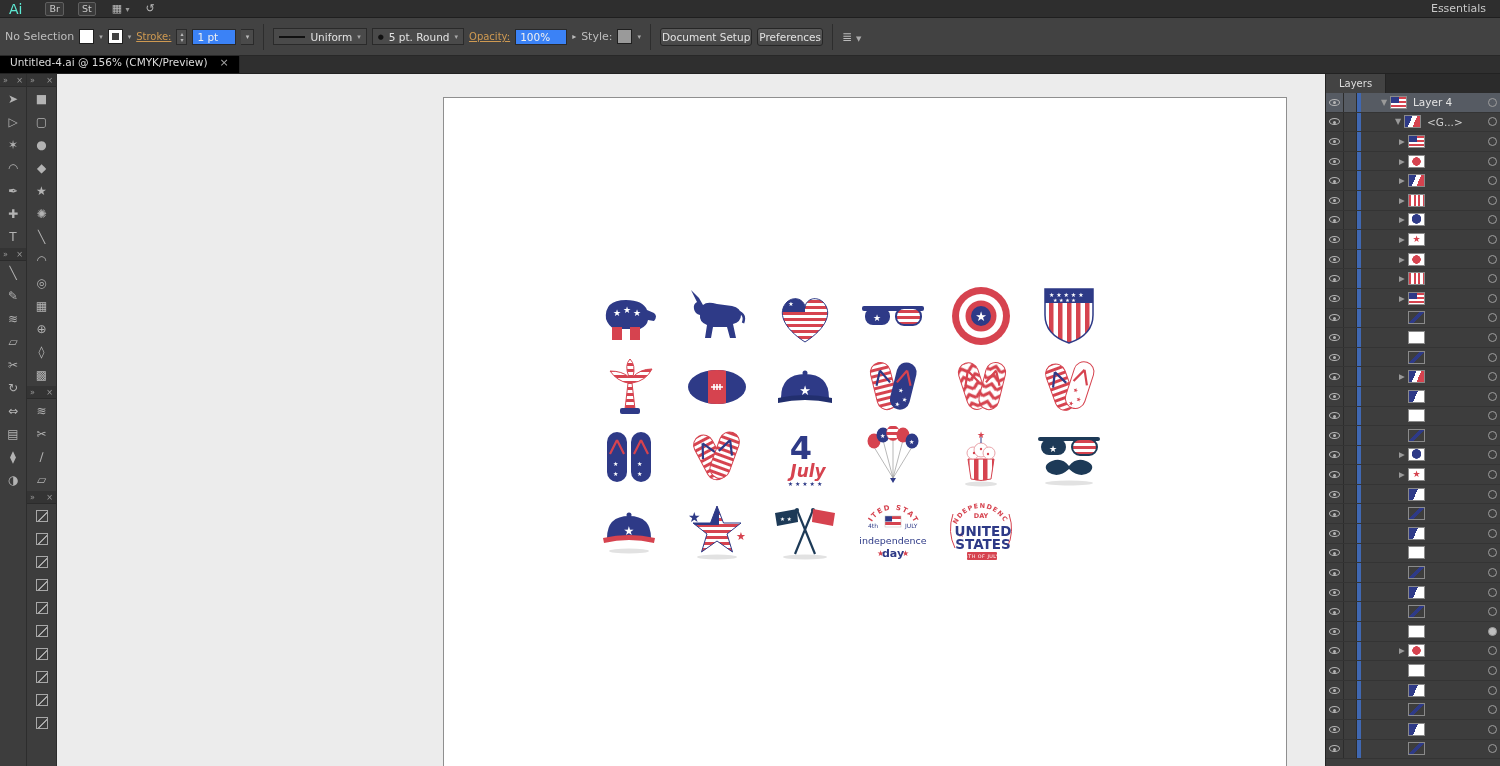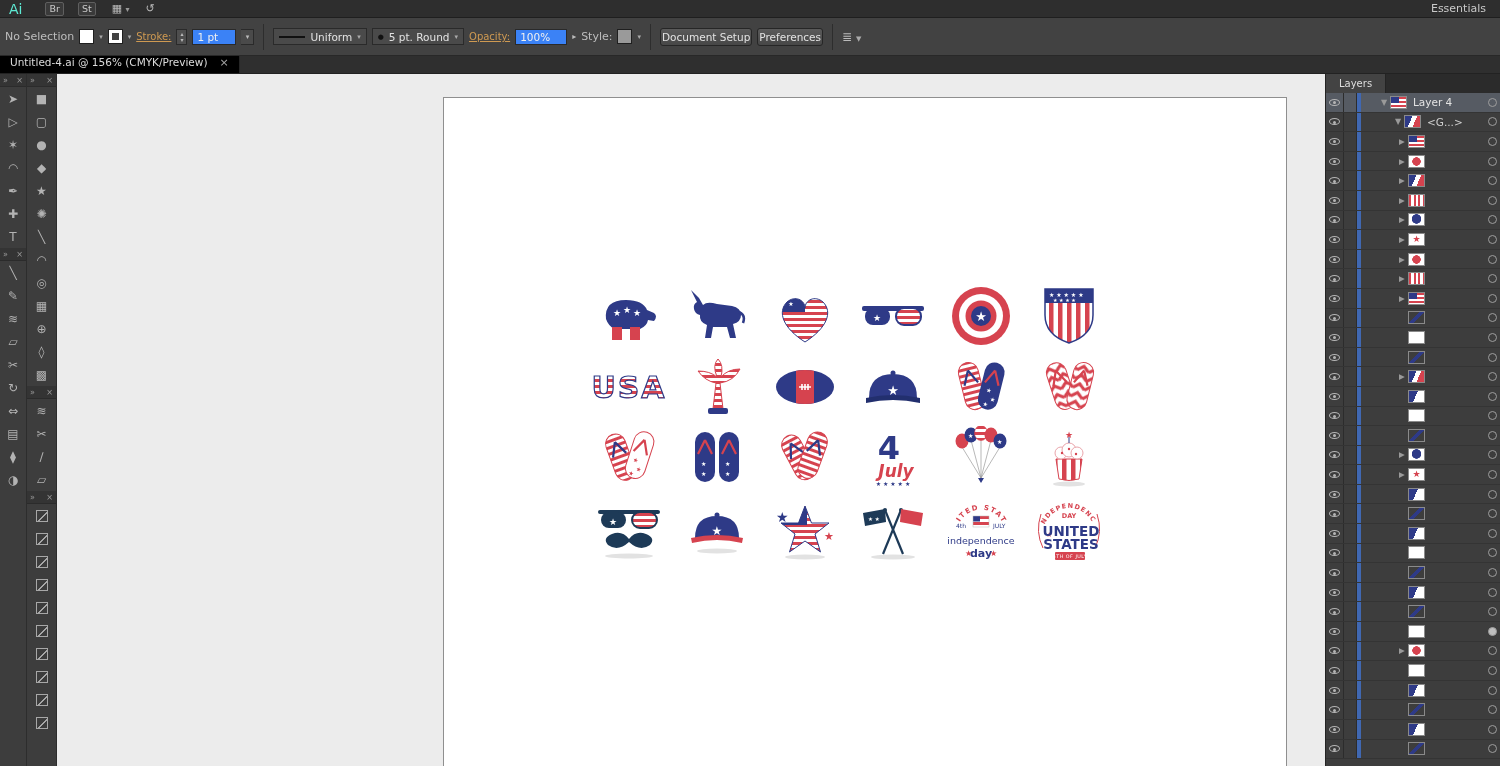--- a/index.html
+++ b/index.html
@@ -332,25 +332,20 @@
               <g clip-path="url(#cpShield)">
                 <rect width="58" height="62" fill="url(#pSV)"></rect>
                 <rect x="5" y="4" width="48" height="14" fill="#2e3a87"></rect>
                 <text x="9" y="12" font-size="6" fill="#fff">★ ★ ★ ★ ★</text>
                 <text x="13" y="17" font-size="5" fill="#fff">★ ★ ★ ★</text>
               </g>
               <path d="M5 4 H53 V30 Q53 50 29 58 Q5 50 5 30Z" fill="none" stroke="#2e3a87" stroke-width="1.5"></path>
             </svg>
           </div>
 
-          <div class="cell">
-            <svg width="84" height="40" viewBox="0 0 84 40">
-              <text x="42" y="31" text-anchor="middle" font-size="30" font-weight="bold" letter-spacing="2" fill="url(#pSH6)" stroke="#2e3a87" stroke-width="1.2">USA</text>
-            </svg>
-          </div>
 
           <div class="cell">
             <svg width="58" height="60" viewBox="0 0 58 60">
               <defs>
                   <clipPath id="cpPalm">
                     <path d="M25 52 L28 26 Q17 24 10 14 Q22 14 29 20 Q24 8 30 2 Q36 8 33 20 Q40 12 52 12 Q46 24 32 26 L35 52Z"></path>
                   </clipPath>
                 </defs>
               <g clip-path="url(#cpPalm)">
                   <rect width="58" height="60" fill="url(#pSH6)"></rect>

